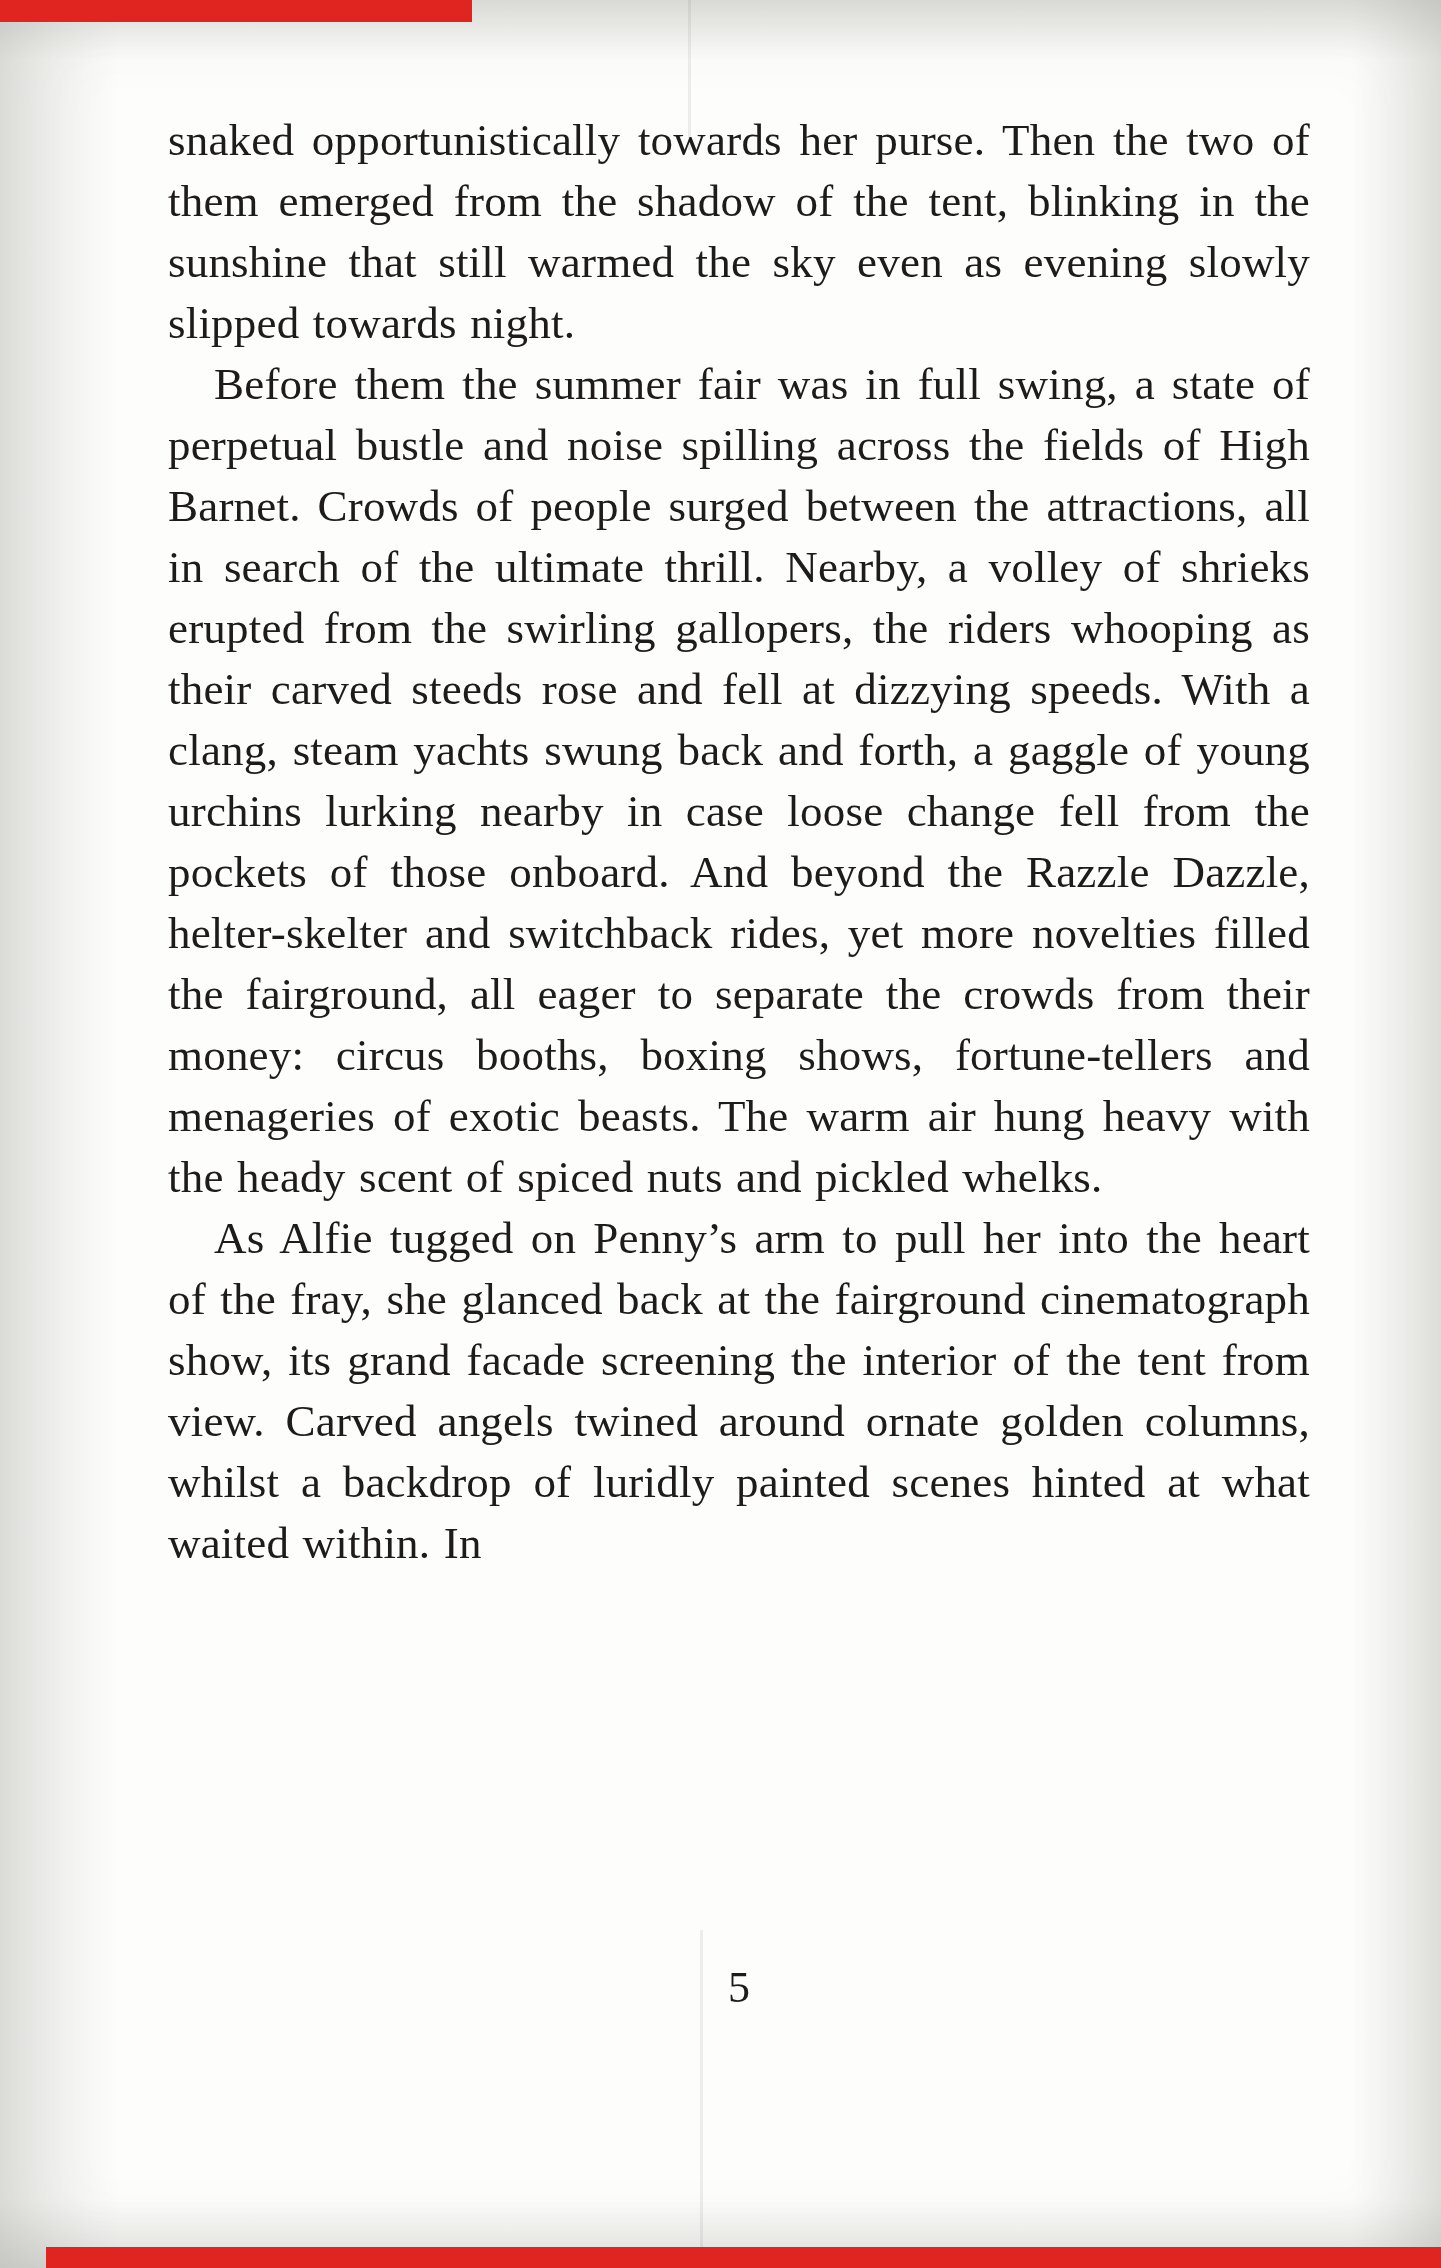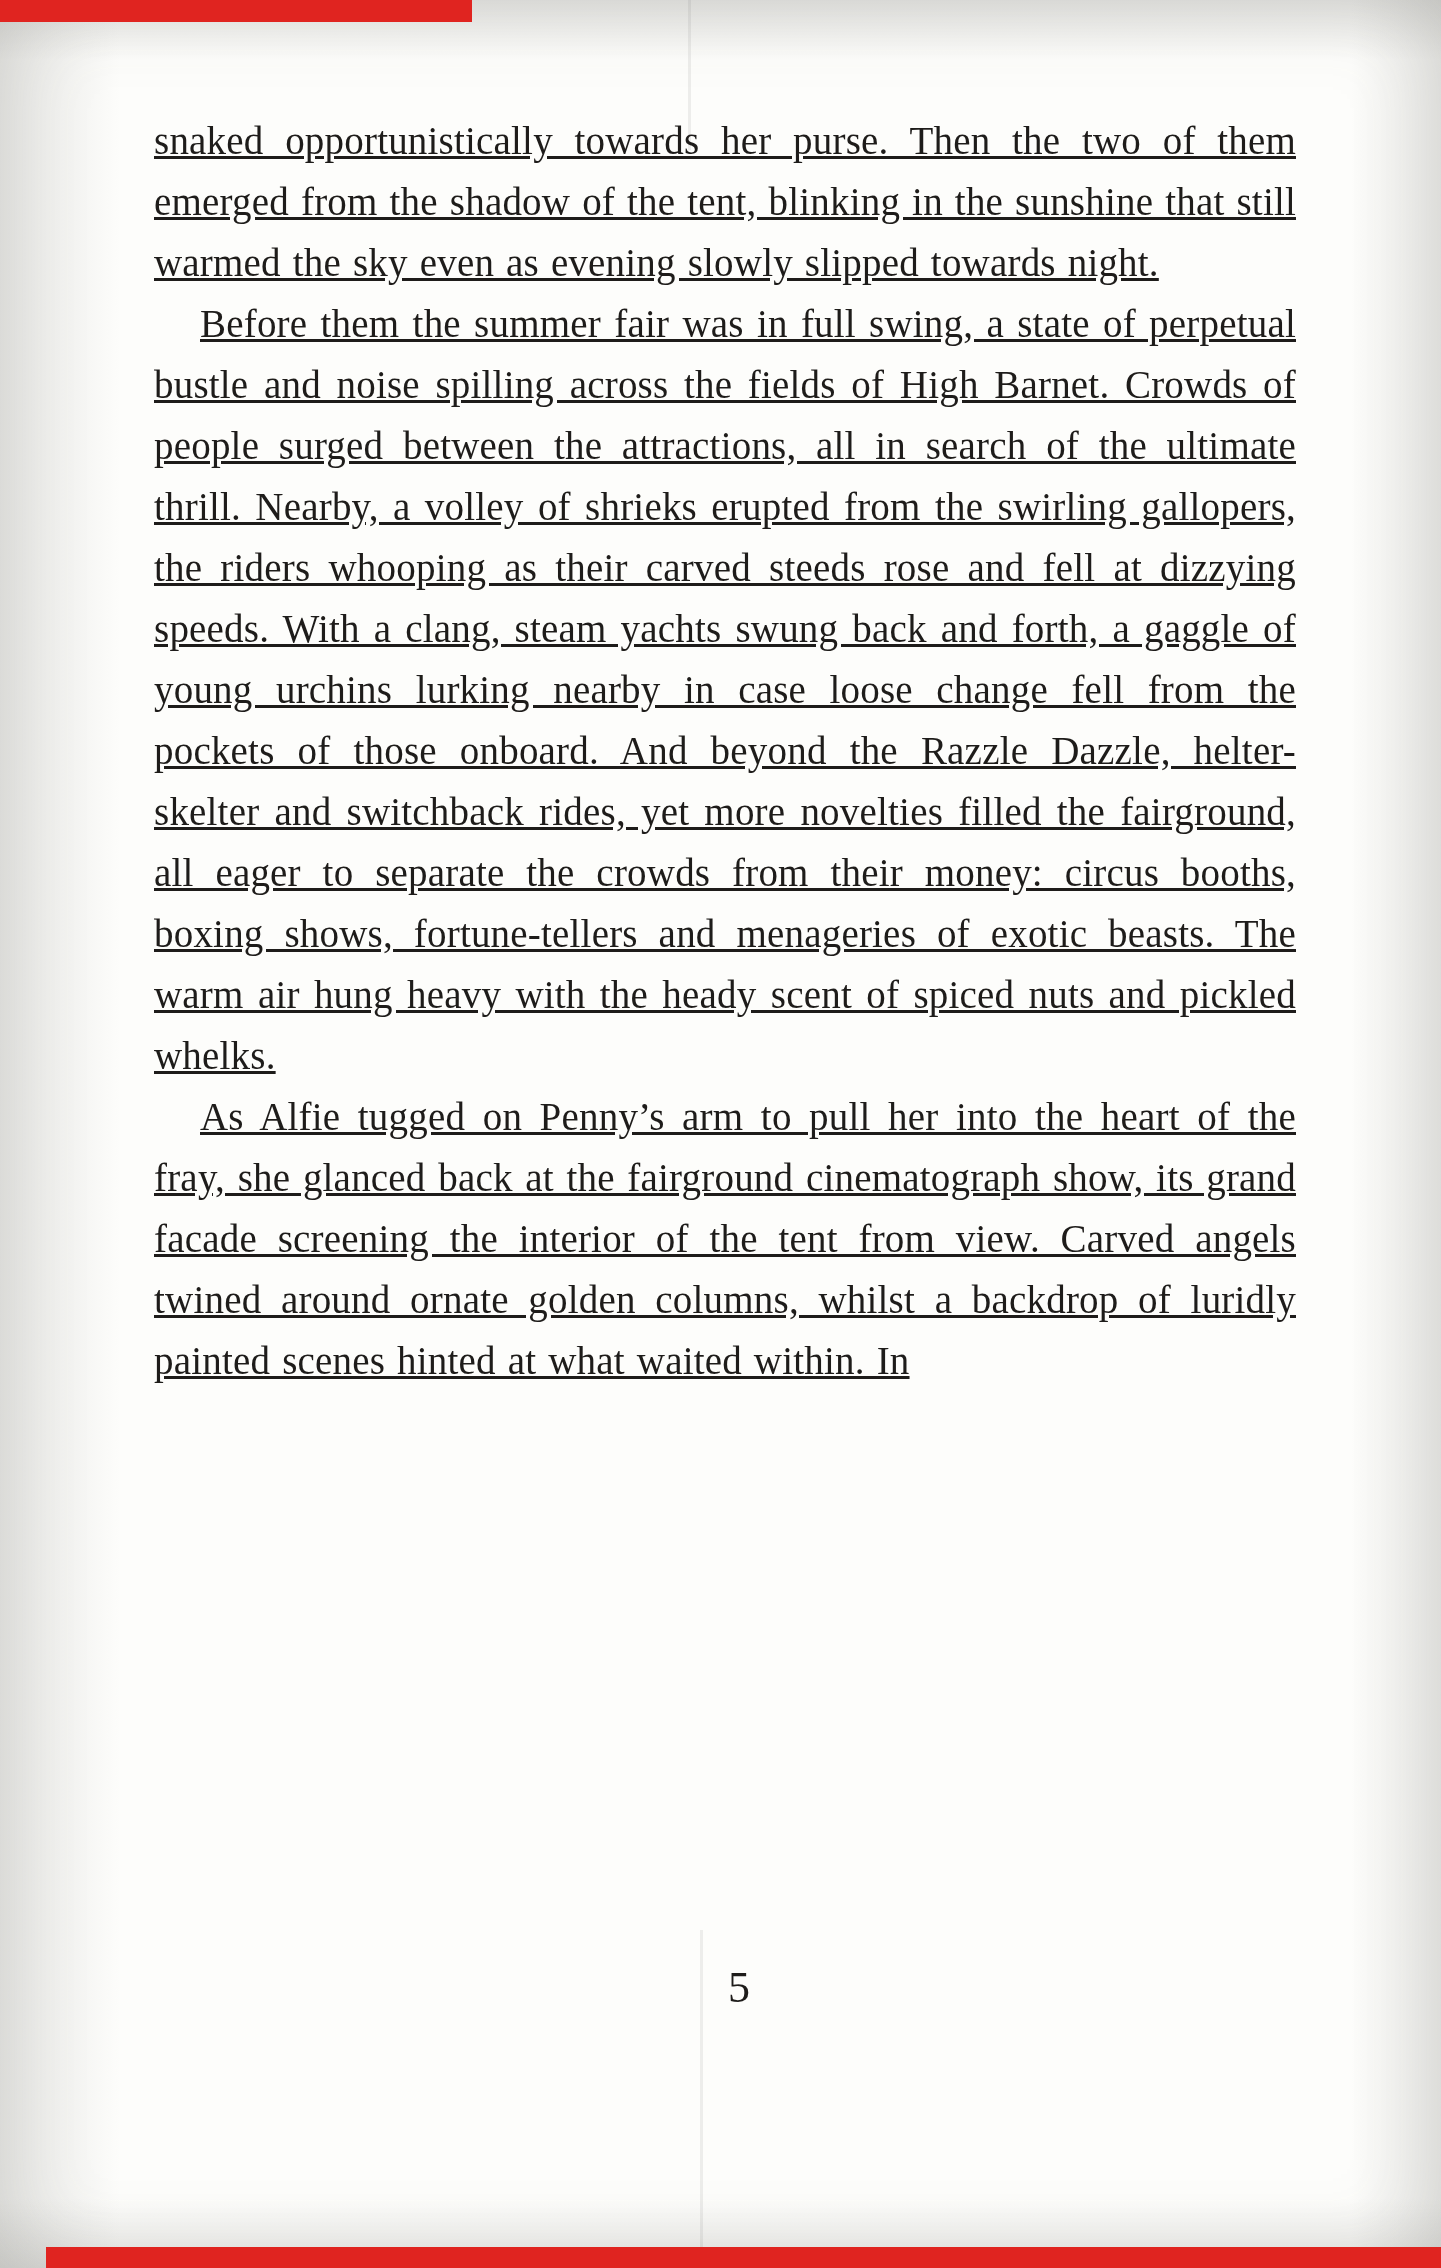--- a/index.html
+++ b/index.html
@@ -76,31 +76,30 @@
   }
   .red-strip.bottom {
     bottom: 0;
     left: 46px;
     right: 0;
     height: 21px;
   }
 
   .text-block {
     position: absolute;
-    left: 154px;
+    left: 168px;
     top: 110px;
     width: 1142px;
     color: var(--ink);
-    font-size: 39px;
+    font-size: 45px;
     line-height: 61px;
     text-align: justify;
     text-justify: inter-word;
     letter-spacing: 0.2px;
     word-spacing: 2px;
-    text-decoration: underline;
   }
   .text-block p {
     margin: 0;
     padding: 0;
   }
   .text-block p.indent {
     text-indent: 46px;
   }
   .page-number {
     position: absolute;

